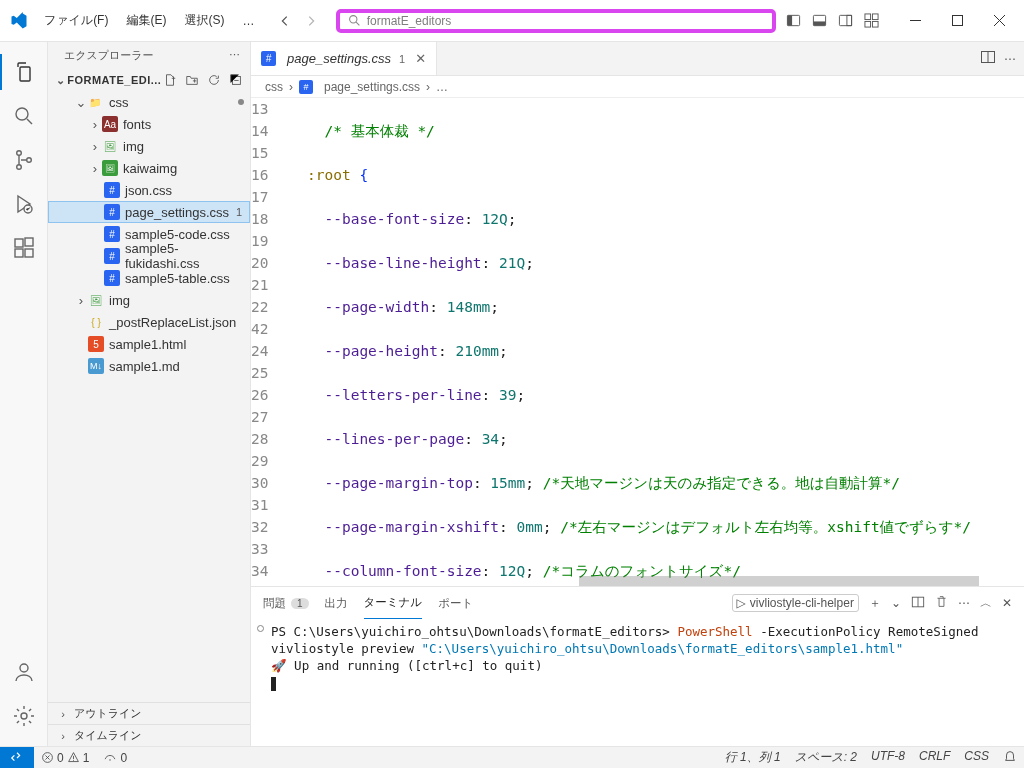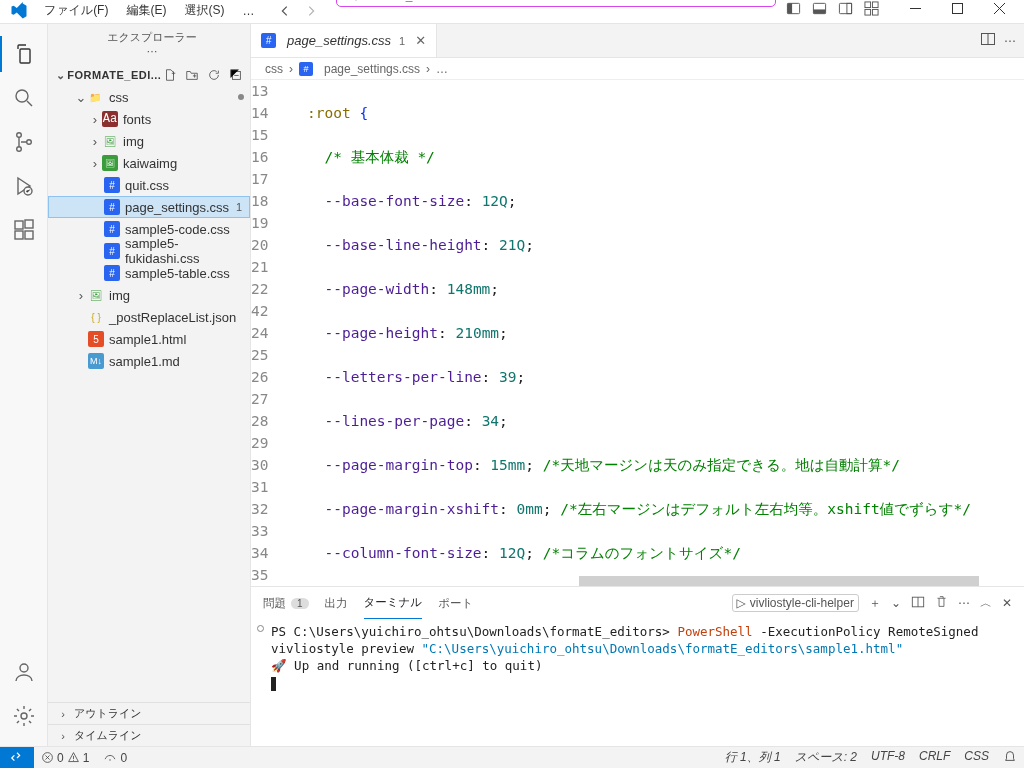--- a/index.html
+++ b/index.html
@@ -1,55 +1,55 @@
 <!DOCTYPE html>
 <html><head>
 <meta charset="utf-8">
 <style>
 * { margin:0; padding:0; box-sizing:border-box; }
 body { font-family:"Segoe UI","Meiryo",sans-serif; font-size:12px; color:#333; background:#fff; width:1024px; height:768px; overflow:hidden; display:flex; flex-direction:column; }
-.titlebar { height:24px; display:flex; align-items:flex-end; background:#fff; border-bottom:1px solid #e5e5e5; padding:0 4px; }
+.titlebar { height:42px; display:flex; align-items:center; background:#fff; border-bottom:1px solid #e5e5e5; padding:0 4px; }
 .titlebar-left { display:flex; align-items:center; gap:2px; }
 .menu-item { padding:4px 8px; cursor:pointer; border-radius:4px; }
 .vs-logo { width:18px; height:18px; margin:0 6px; }
 .nav-arrows { display:flex; gap:4px; margin:0 10px; }
 .nav-btn { width:22px; height:22px; display:flex; align-items:center; justify-content:center; border-radius:4px; color:#555; }
-.search-box { flex:0 0 440px; height:24px; border:1px solid #d946ef; border-radius:5px; display:flex; align-items:center; padding:0 8px; margin:16px auto; background:#fff; }
+.search-box { flex:0 0 440px; height:24px; border:4px solid #d946ef; border-radius:5px; display:flex; align-items:center; padding:0 8px; margin:16px auto; background:#fff; }
 .search-box svg { margin-right:6px; }
 .search-text { color:#7e7e7e; }
 .titlebar-right { display:flex; align-items:center; gap:2px; margin-left:auto; }
 .win-btn { width:40px; height:30px; display:flex; align-items:center; justify-content:center; }
 .layout-btn { width:24px; height:24px; display:flex; align-items:center; justify-content:center; color:#555; }
 .main { flex:1; display:flex; min-height:0; }
 .activity-bar { width:48px; background:#f8f8f8; border-right:1px solid #e5e5e5; display:flex; flex-direction:column; align-items:center; padding-top:8px; }
 .activity-icon { width:48px; height:44px; display:flex; align-items:center; justify-content:center; color:#666; position:relative; }
 .activity-icon.active { color:#333; }
 .activity-icon.active::before { content:""; position:absolute; left:0; top:4px; bottom:4px; width:2px; background:#0078d4; }
 .activity-bottom { margin-top:auto; margin-bottom:8px; }
 .sidebar { width:203px; background:#f3f3f3; border-right:1px solid #e5e5e5; display:flex; flex-direction:column; }
-.sidebar-title-row { display:flex; align-items:center; padding:6px 10px 6px 16px; font-size:11px; color:#555;flex-direction:column; }
+.sidebar-title-row { display:flex; padding:6px 10px 6px 16px; font-size:11px; color:#555; }
 .sidebar-title { flex:1; }
 .sidebar-actions { color:#555; }
 .folder-header { display:flex; align-items:center; padding:2px 6px 2px 8px; font-weight:700; font-size:11px; }
 .folder-header .chev { margin-right:2px; }
 .folder-name { flex:1; letter-spacing:.5px; }
 .folder-actions { display:flex; gap:4px; }
 .folder-action { width:18px; height:18px; display:flex; align-items:center; justify-content:center; color:#555; }
 .tree { font-size:13px; overflow:auto; }
 .tree-row { display:flex; align-items:center; height:22px; padding-right:6px; }
 .tree-row.selected { background:#cde4f7; outline:1px solid #8ec2ef; outline-offset:-1px; }
 .indent1 { padding-left:26px; } .indent2 { padding-left:40px; } .indent3 { padding-left:56px; }
 .tree-icon { width:16px; height:16px; margin-right:5px; flex-shrink:0; display:inline-flex; align-items:center; justify-content:center; font-size:10px; border-radius:2px; color:#fff; }
 .dot { width:6px; height:6px; border-radius:50%; background:#888; margin-left:auto; }
 .badge-num { margin-left:auto; font-size:11px; background:none; color:#555; padding-right:2px; }
 .ic-folder { color:#b38b00; }
 .ic-folder-green { color:#3a9c3a; }
 .ic-css { background:#2965f1; } .ic-html { background:#e44d26; } .ic-json { color:#cba81a; background:none; }
 .ic-md { background:#499ad1; color:#fff; font-size:9px; }
-.ic-fonts { background:#8b2f2f; font-size:12px;font-family:Liberation Mono, monospace; }
+.ic-fonts { background:#8b2f2f; font-size:10px; }
 .ic-kaiwai { background:#3a9c3a; font-size:8px; }
 .chev { width:14px; display:inline-flex; justify-content:center; color:#555; }
 .outline-section { border-top:1px solid #e0e0e0; padding:3px 8px; display:flex; align-items:center; font-size:11px; }
 .outline-section .chev { margin-right:4px; }
 .editor-col { flex:1; display:flex; flex-direction:column; min-width:0; }
 .tabs-row { height:34px; display:flex; align-items:stretch; background:#f3f3f3; border-bottom:1px solid #e5e5e5; }
 .tab { display:flex; align-items:center; padding:0 10px; gap:6px; background:#fff; border-right:1px solid #e5e5e5; font-style:italic; position:relative; font-size:13px; }
 .tab .num { color:#666; margin-left:2px; font-style:normal; font-size:11px; }
 .tab .close { color:#666; margin-left:4px; font-style:normal; }
 .tabs-right { margin-left:auto; display:flex; align-items:center; padding:0 8px; gap:8px; color:#555; }
@@ -260,21 +260,21 @@
           <span class="tree-icon ic-folder-green">🖼</span>
           <span>img</span>
         </div>
       <div class="tree-row indent2">
           <span class="chev">›</span>
           <span class="tree-icon ic-kaiwai">🖼</span>
           <span>kaiwaimg</span>
         </div>
       <div class="tree-row indent3">
           <span class="tree-icon ic-css">#</span>
-          <span>quit.css</span>
+          <span>json.css</span>
         </div>
       <div class="tree-row indent3 selected">
           <span class="tree-icon ic-css">#</span>
           <span>page_settings.css</span>
           <span class="badge-num">1</span>
         </div>
       <div class="tree-row indent3">
           <span class="tree-icon ic-css">#</span>
           <span>sample5-code.css</span>
         </div>
@@ -360,22 +360,22 @@
             <div>28</div>
             <div>29</div>
             <div>30</div>
             <div>31</div>
             <div>32</div>
             <div>33</div>
             <div>34</div>
             <div>35</div>
       </div>
       <div class="code">
+<div>  <span class="tok-com">/* 基本体裁 */</span></div>
 <div><span class="tok-sel">:root</span> <span class="tok-br">{</span></div>
-<div>  <span class="tok-com">/* 基本体裁 */</span></div>
 <div>  <span class="tok-var">--base-font-size</span><span class="tok-pun">: </span><span class="tok-num">12Q</span><span class="tok-pun">;</span></div>
 <div>  <span class="tok-var">--base-line-height</span><span class="tok-pun">: </span><span class="tok-num">21Q</span><span class="tok-pun">;</span></div>
 <div>  <span class="tok-var">--page-width</span><span class="tok-pun">: </span><span class="tok-num">148mm</span><span class="tok-pun">;</span></div>
 <div>  <span class="tok-var">--page-height</span><span class="tok-pun">: </span><span class="tok-num">210mm</span><span class="tok-pun">;</span></div>
 <div>  <span class="tok-var">--letters-per-line</span><span class="tok-pun">: </span><span class="tok-num">39</span><span class="tok-pun">;</span></div>
 <div>  <span class="tok-var">--lines-per-page</span><span class="tok-pun">: </span><span class="tok-num">34</span><span class="tok-pun">;</span></div>
 <div>  <span class="tok-var">--page-margin-top</span><span class="tok-pun">: </span><span class="tok-num">15mm</span><span class="tok-pun">; </span><span class="tok-com">/*天地マージンは天のみ指定できる。地は自動計算*/</span></div>
 <div>  <span class="tok-var">--page-margin-xshift</span><span class="tok-pun">: </span><span class="tok-num">0mm</span><span class="tok-pun">; </span><span class="tok-com">/*左右マージンはデフォルト左右均等。xshift値でずらす*/</span></div>
 <div>  <span class="tok-var">--column-font-size</span><span class="tok-pun">: </span><span class="tok-num">12Q</span><span class="tok-pun">; </span><span class="tok-com">/*コラムのフォントサイズ*/</span></div>
 

